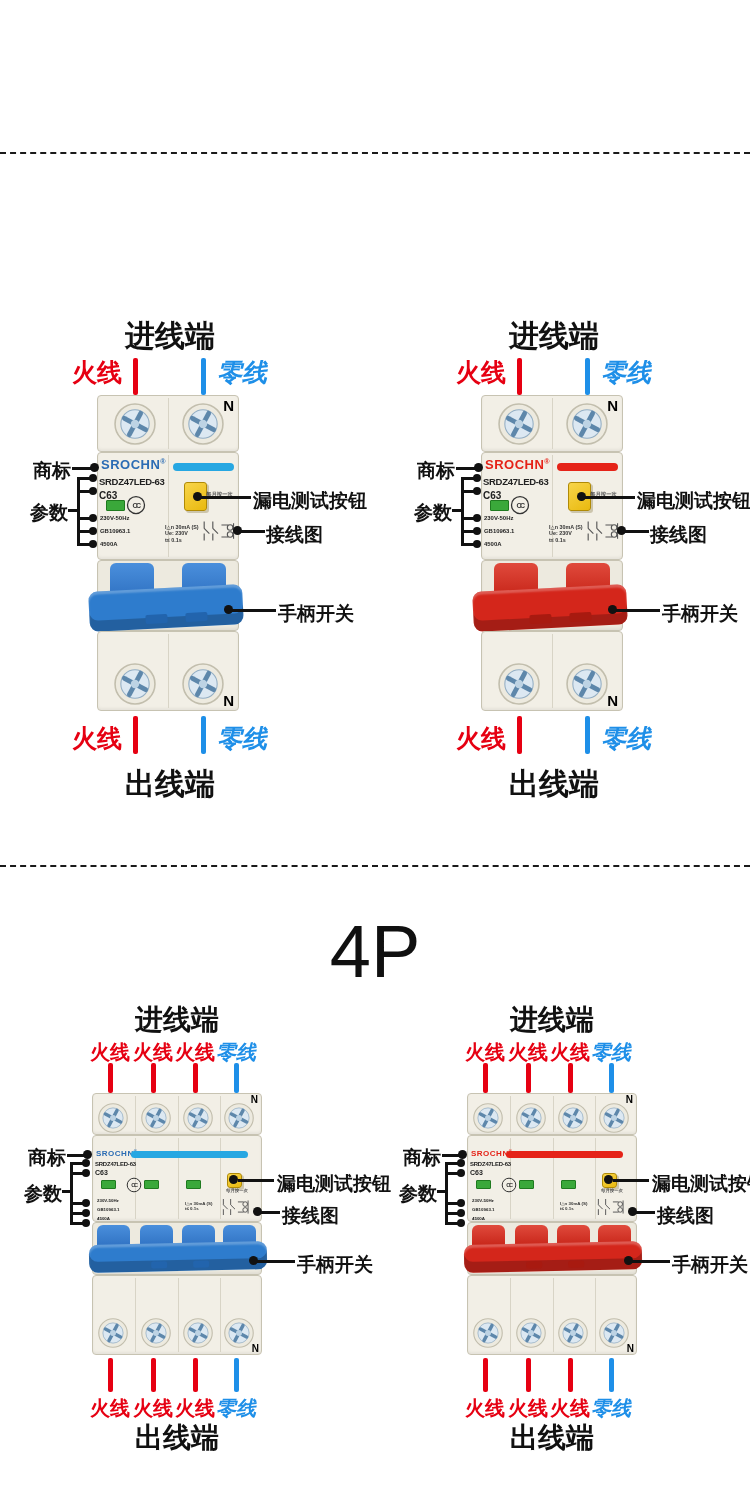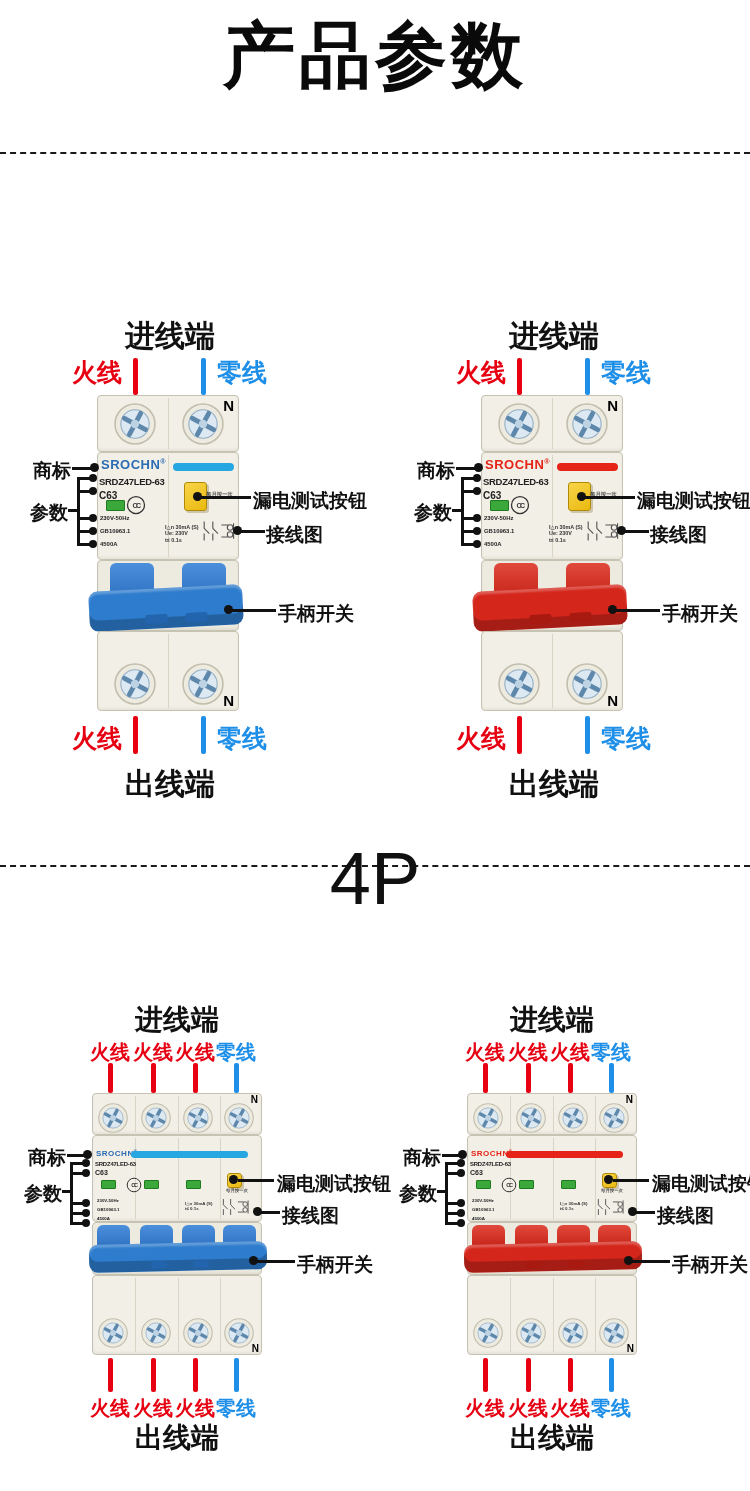--- a/index.html
+++ b/index.html
@@ -19,21 +19,21 @@
   .fig2 .big-label{width:320px;font-size:30px;}
   .fig4 .big-label{width:334px;font-size:28px;}
   .fig2 .top-heading{top:20px;}
   .fig2 .bottom-heading{top:468px;}
   .fig4 .top-heading{top:6px;}
   .fig4 .bottom-heading{top:424px;}
   .wire-label{position:absolute;font-weight:bold;text-align:center;white-space:nowrap;}
   .fig2 .wire-label{font-size:25px;width:58px;}
   .fig4 .wire-label{font-size:20px;width:42px;}
   .wire-label.red{color:#e60012;}
-  .wire-label.blue{color:#1e8fe8;}
+  .wire-label.blue{color:#1e8fe8;font-style:italic;}
   .wline{position:absolute;width:5px;border-radius:2px;}
   .wline.red{background:#e60012;}
   .wline.blue{background:#1e8fe8;}
   
   .device{position:absolute;}
   .block{position:absolute;left:0;width:100%;background:#f2efe6;border:1px solid #c7c3b2;
          border-radius:4px;box-sizing:border-box;box-shadow:inset 0 -2px 3px rgba(0,0,0,.05);}
   .divline{position:absolute;top:2px;bottom:2px;width:1px;background:#d8d4c6;}
   .d2 .b-top{top:0;height:57px;}
   .d2 .b-mid{top:57px;height:108px;}
@@ -110,21 +110,20 @@
       <path d="M26 8 H34 M26 22 H34"></path>
       <circle cx="36" cy="11" r="3.2"></circle>
         <circle cx="36" cy="19" r="3.2"></circle>
       <path d="M40 6 V24"></path>
     </g>
   </defs>
 </svg>
 
 <div class="page">
 
-  <div class="title">产品参数</div>
   <div class="divider" style="top:152px"></div>
 
   <div class="fig fig2 blue" style="left:10px;top:296px;width:350px;height:515px">
     <div class="big-label top-heading">进线端</div>
     <div class="wire-label red" style="left:58px;top:60px">火线</div>
     <div class="wline red" style="left:123px;top:62px;height:37px"></div>
     <div class="wire-label blue" style="left:203px;top:60px">零线</div>
     <div class="wline blue" style="left:191px;top:62px;height:37px"></div>
 
     <div class="device d2" style="left:87px;top:99px;width:142px;height:317px">
@@ -304,21 +303,21 @@
     <div class="adot" style="left:214px;top:309px"></div>
 
     <div class="wline red" style="left:123px;top:420px;height:38px"></div>
     <div class="wire-label red" style="left:58px;top:426px">火线</div>
     <div class="wline blue" style="left:191px;top:420px;height:38px"></div>
     <div class="wire-label blue" style="left:203px;top:426px">零线</div>
     <div class="big-label bottom-heading">出线端</div>
   </div>
 
   <div class="divider" style="top:865px"></div>
-  <div class="sec-heading" style="top:842px">4P</div>
+  <div class="sec-heading" style="top:915px">4P</div>
 
   <div class="fig fig4 blue" style="left:10px;top:995px;width:375px;height:470px">
     <div class="big-label top-heading">进线端</div>
     <div class="wire-label red" style="left:79px;top:44px">火线</div>
     <div class="wire-label red" style="left:122px;top:44px">火线</div>
     <div class="wire-label red" style="left:164px;top:44px">火线</div>
     <div class="wire-label blue" style="left:205px;top:44px">零线</div>
     <div class="wline red" style="left:98px;top:68px;height:30px"></div>
     <div class="wline red" style="left:141px;top:68px;height:30px"></div>
     <div class="wline red" style="left:183px;top:68px;height:30px"></div>

